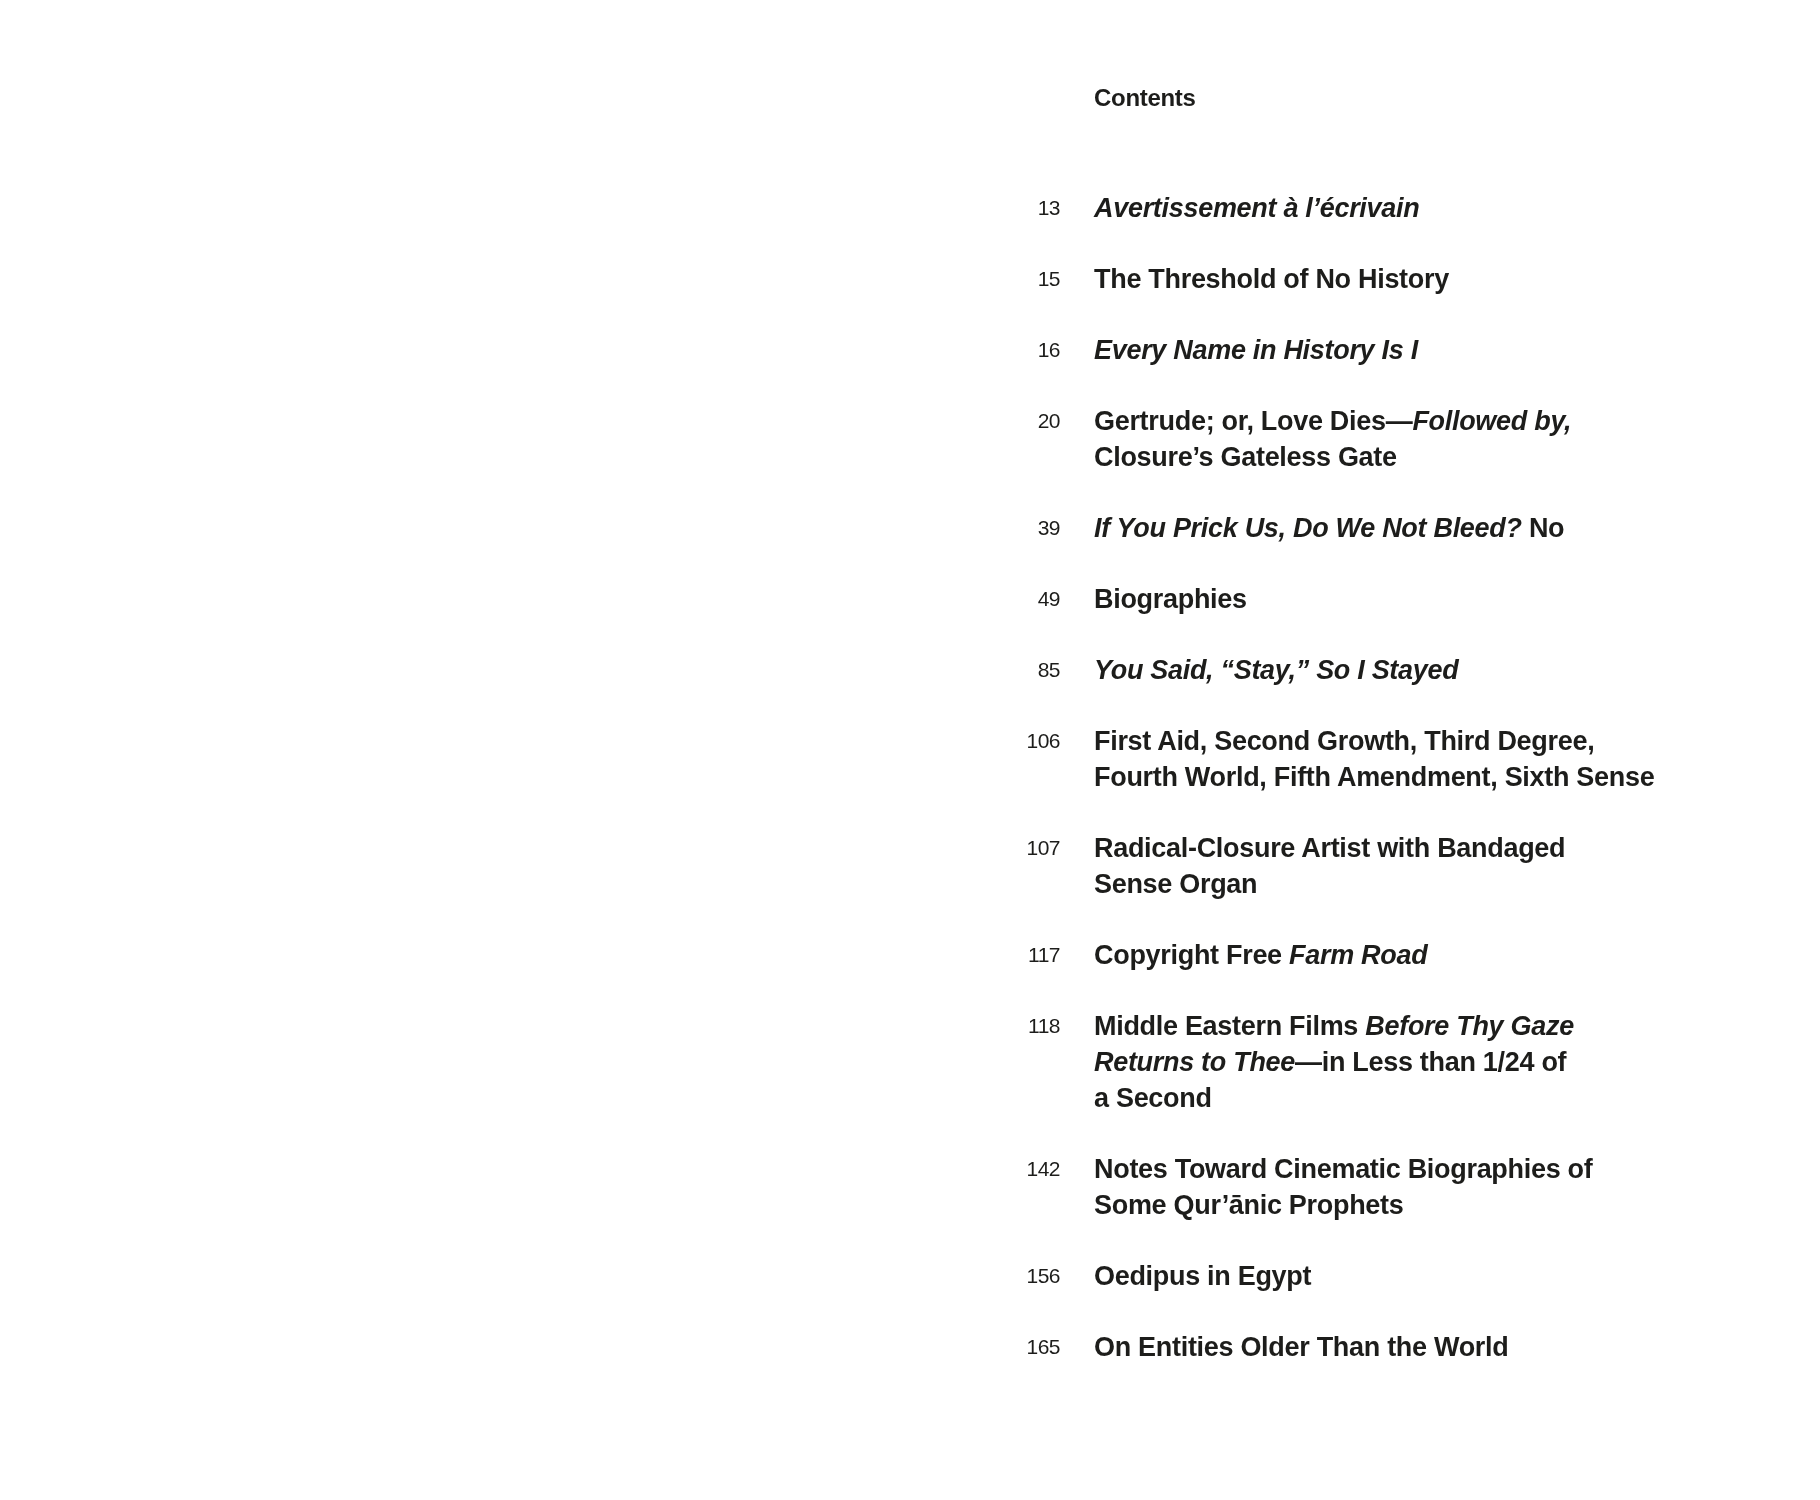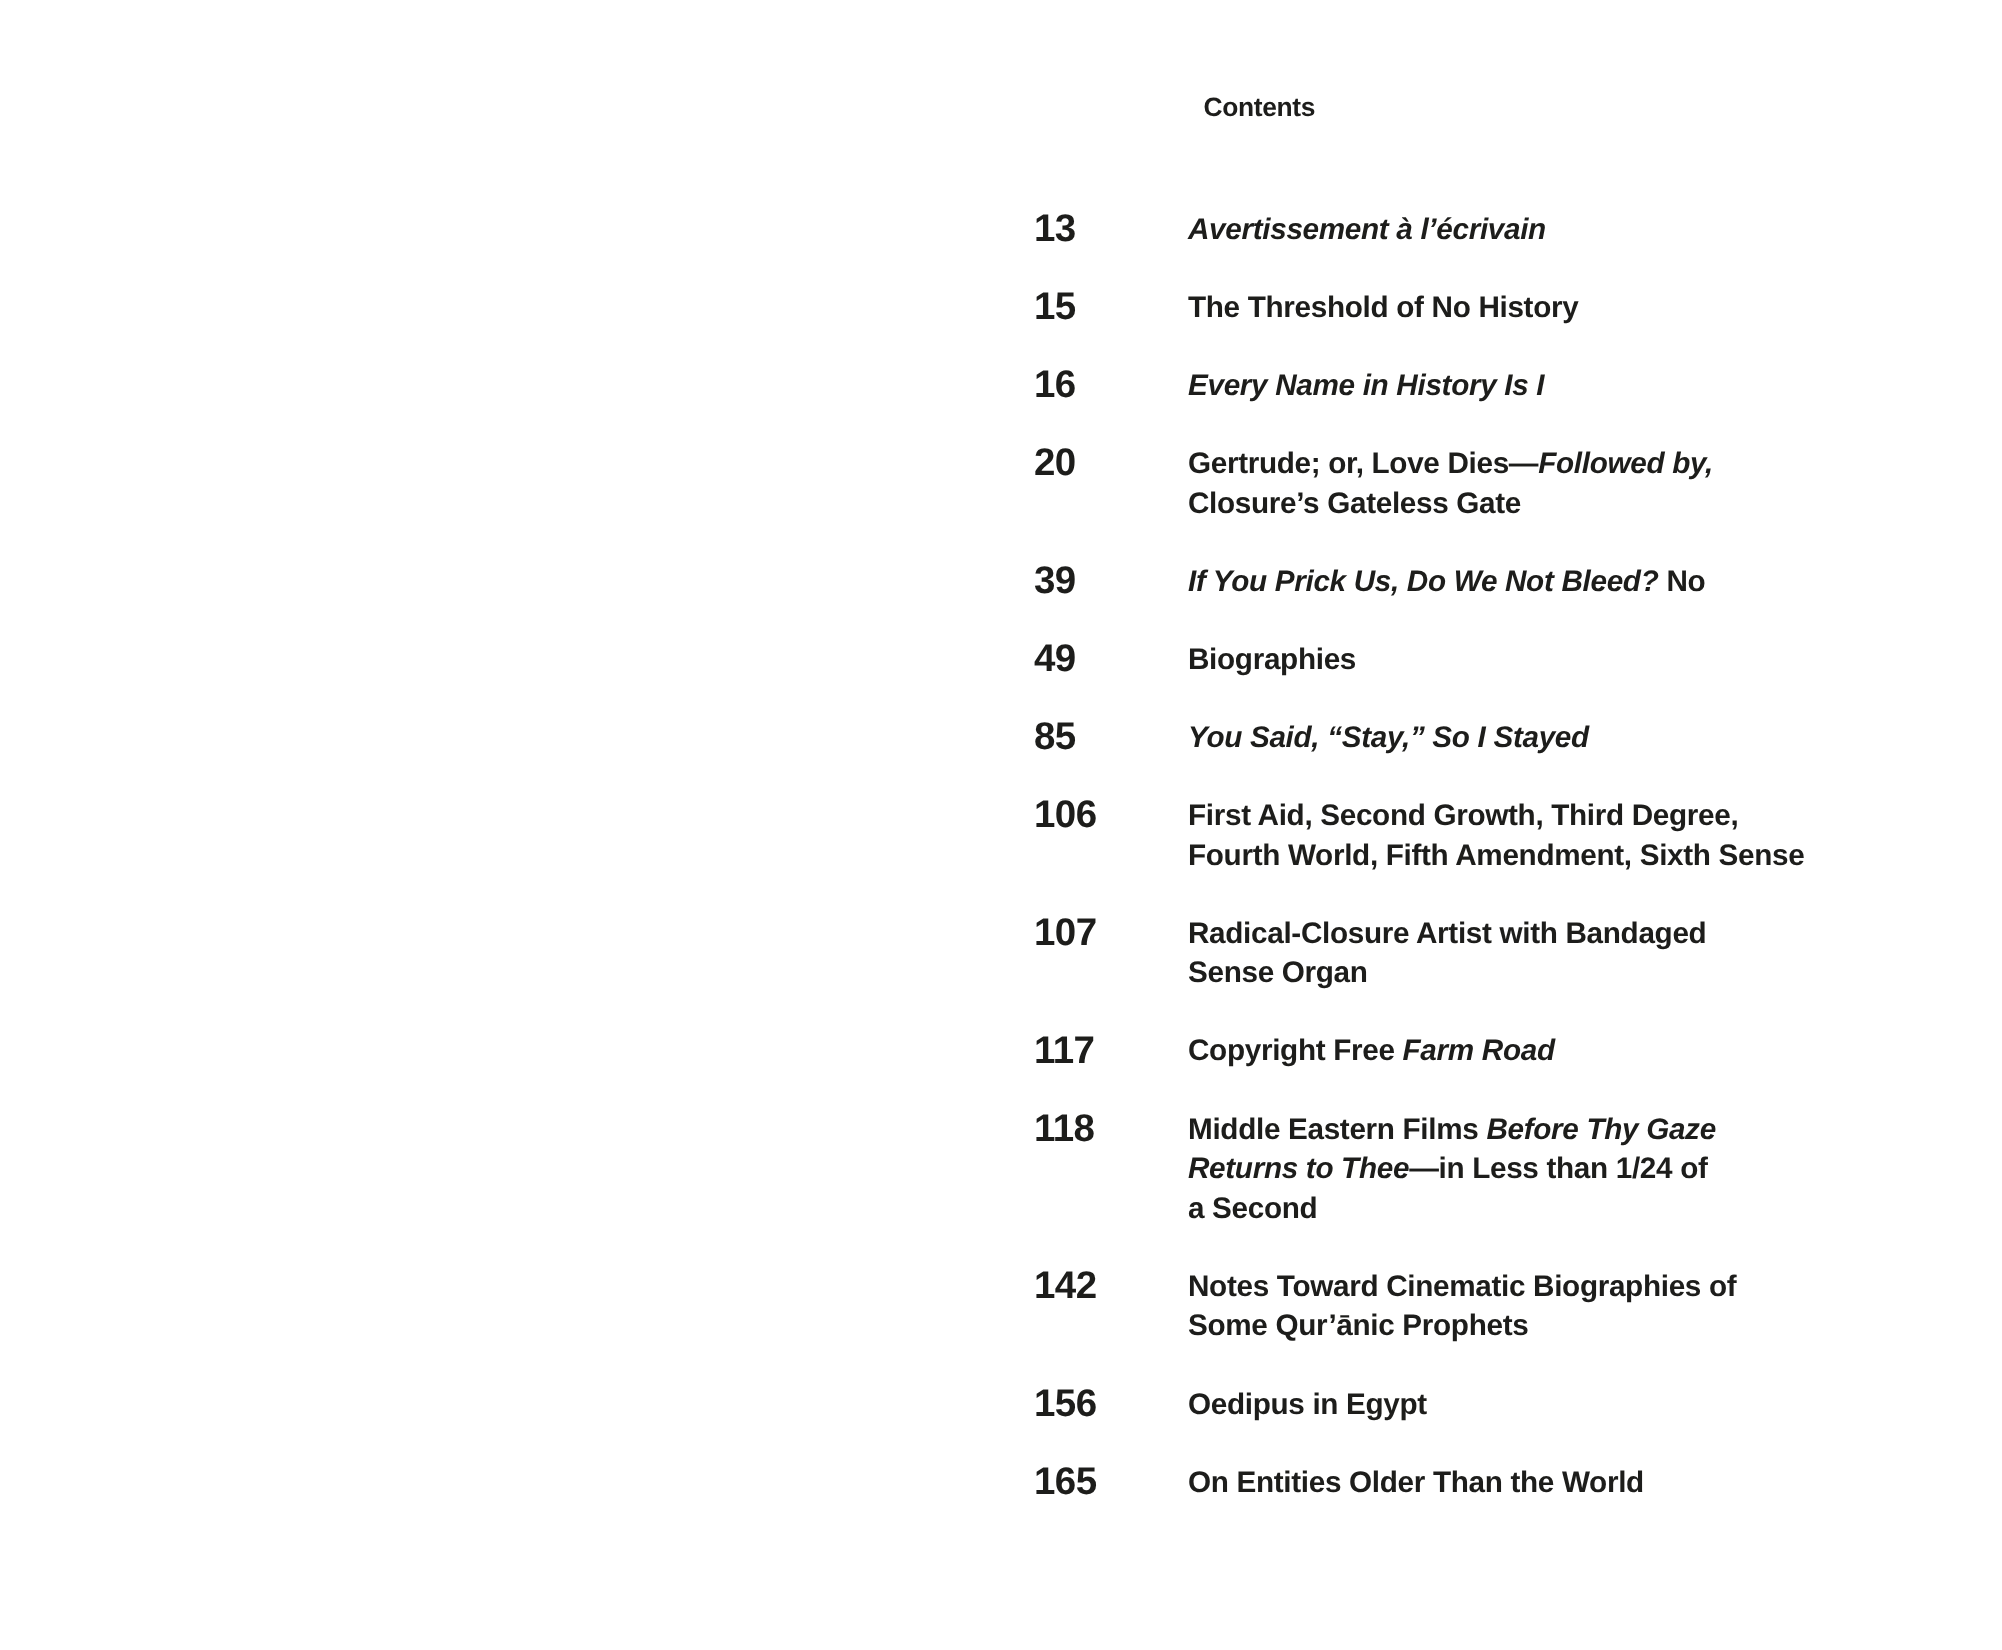--- a/index.html
+++ b/index.html
@@ -37,29 +37,29 @@
     width: 780px;
   }
   .toc-row {
     display: flex;
     align-items: flex-start;
     margin-bottom: 35px;
   }
   .toc-num {
     flex: 0 0 120px;
     width: 120px;
-    text-align: left;
-    font-size: 35px;
+    text-align: right;
+    font-size: 21px;
     line-height: 36px;
-    font-weight: 700;
+    font-weight: 400;
     letter-spacing: -0.5px;
     color: #1d1d1b;
   }
   .toc-title {
-    margin-left: 20px;
+    margin-left: 34px;
     max-width: 620px;
     font-size: 27px;
     line-height: 36px;
     font-weight: 700;
     letter-spacing: -0.3px;
     color: #1d1d1b;
   }
   .toc-line {
     display: block;
     white-space: nowrap;

